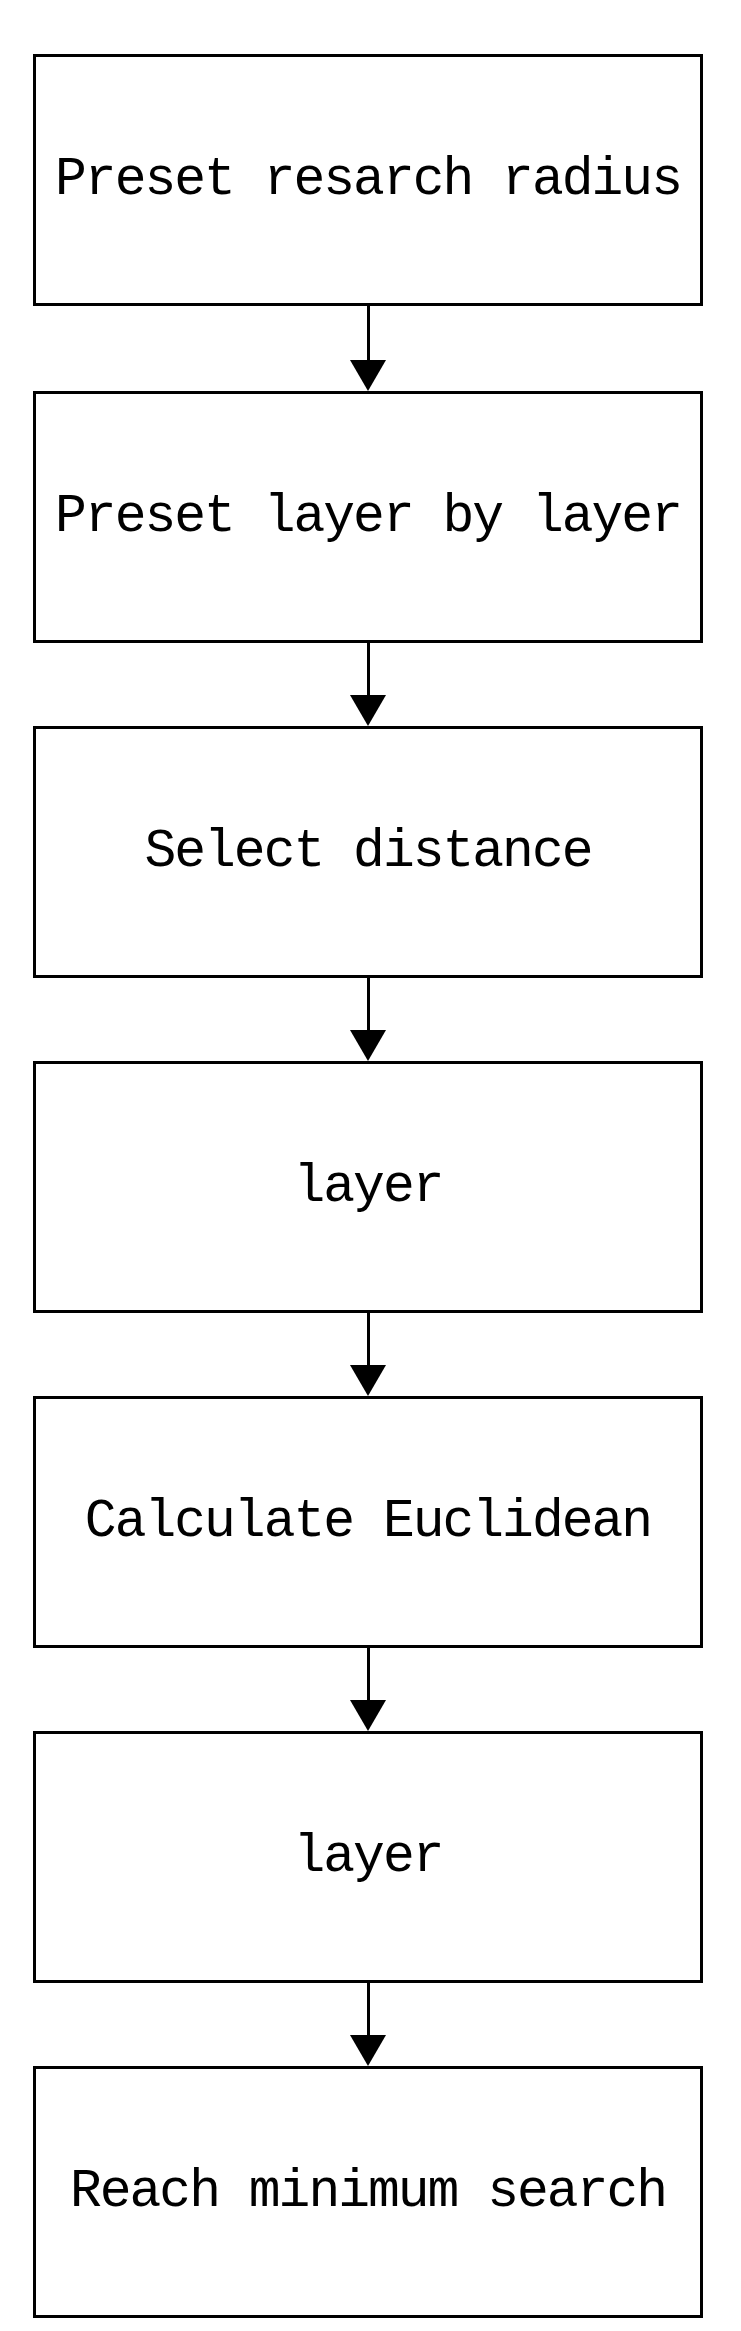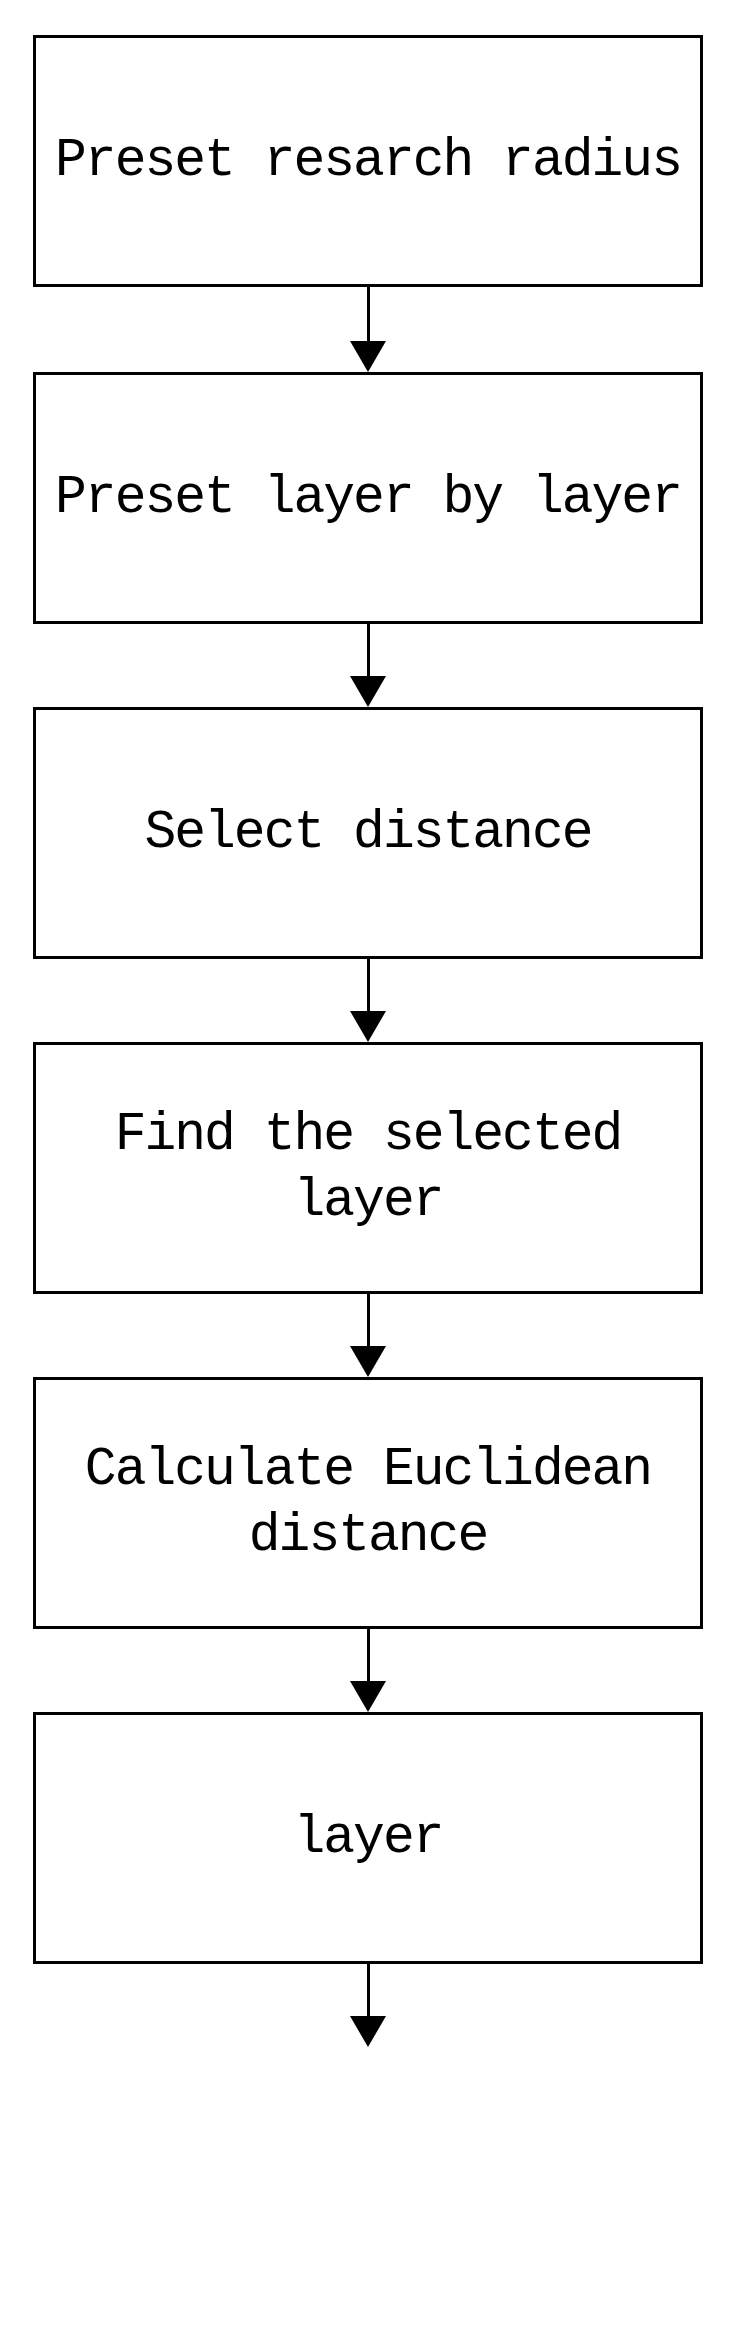--- a/index.html
+++ b/index.html
@@ -6,21 +6,21 @@
     --bg: #ffffff;
     --ink: #000000;
   }
   * { box-sizing: border-box; }
   html, body { margin: 0; padding: 0; background: var(--bg); }
   .flow {
     position: relative;
     width: 741px;
     height: 2331px;
     background: var(--bg);
-    padding-top: 35px;
+    padding-top: 54px;
     font-family: "Liberation Mono", "DejaVu Sans Mono", monospace;
     color: var(--ink);
   }
   .step {
     margin-left: 33px;
     width: 670px;
     height: 252px;
     border: 3px solid var(--ink);
     background: var(--bg);
     display: flex;
@@ -91,47 +91,50 @@
     </div>
   </div>
 
   <div class="arrow">
     <div class="arrow-stem"></div>
     <div class="arrow-head"></div>
   </div>
 
   <div class="step">
     <div class="step-label">
-      <span class="line">Find the selected</span>
       <span class="line">layer</span>
     </div>
   </div>
 
   <div class="arrow">
     <div class="arrow-stem"></div>
     <div class="arrow-head"></div>
   </div>
 
   <div class="step">
     <div class="step-label">
       <span class="line">Calculate Euclidean</span>
-      <span class="line">distance</span>
     </div>
   </div>
 
   <div class="arrow">
     <div class="arrow-stem"></div>
     <div class="arrow-head"></div>
   </div>
 
   <div class="step">
     <div class="step-label">
       <span class="line">layer</span>
     </div>
   </div>
 
   <div class="arrow">
     <div class="arrow-stem"></div>
     <div class="arrow-head"></div>
   </div>
 
+  <div class="step">
+    <div class="step-label">
+      <span class="line">Reach minimum search</span>
+    </div>
+  </div>
 
 </div>
 
 </body></html>

